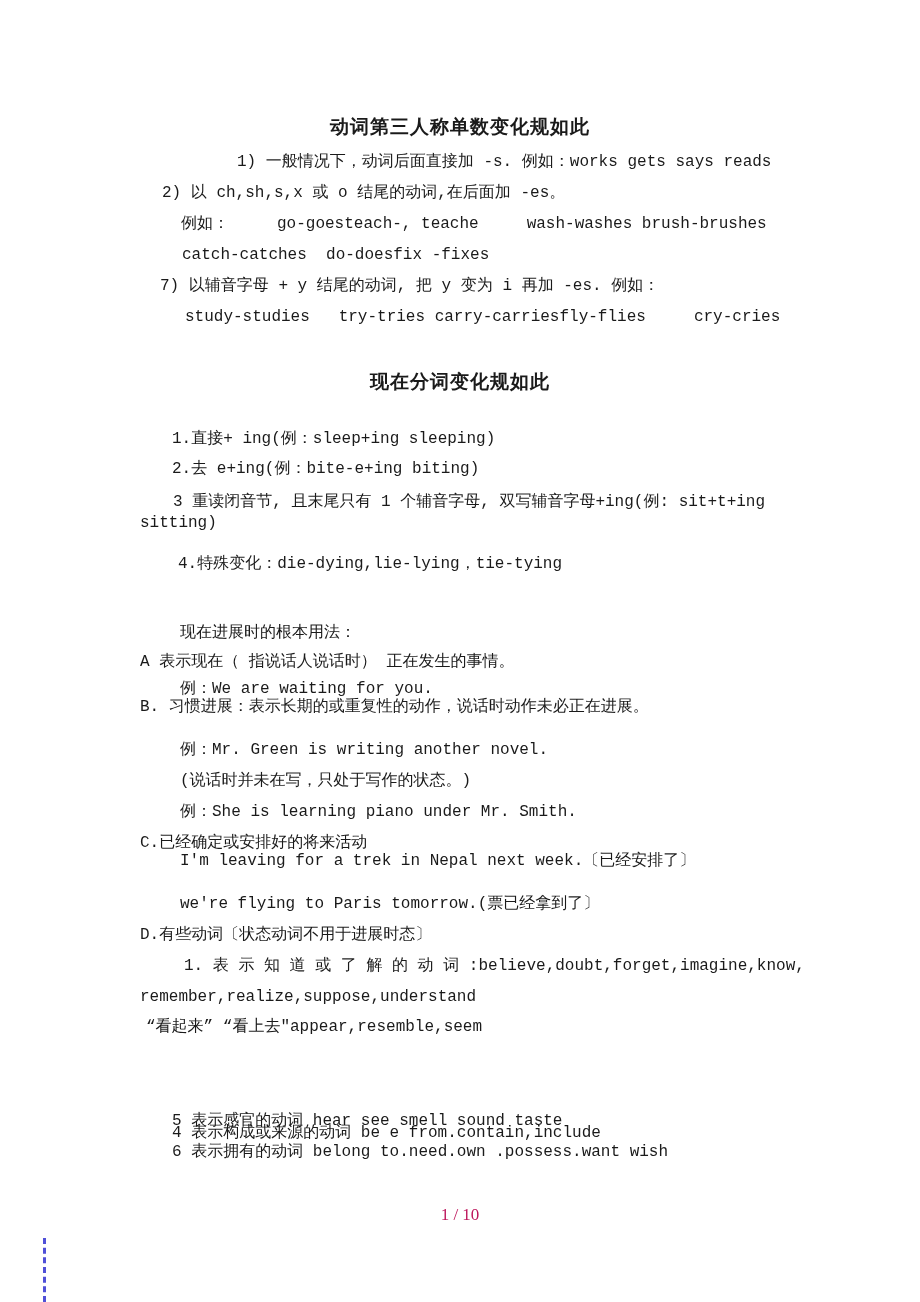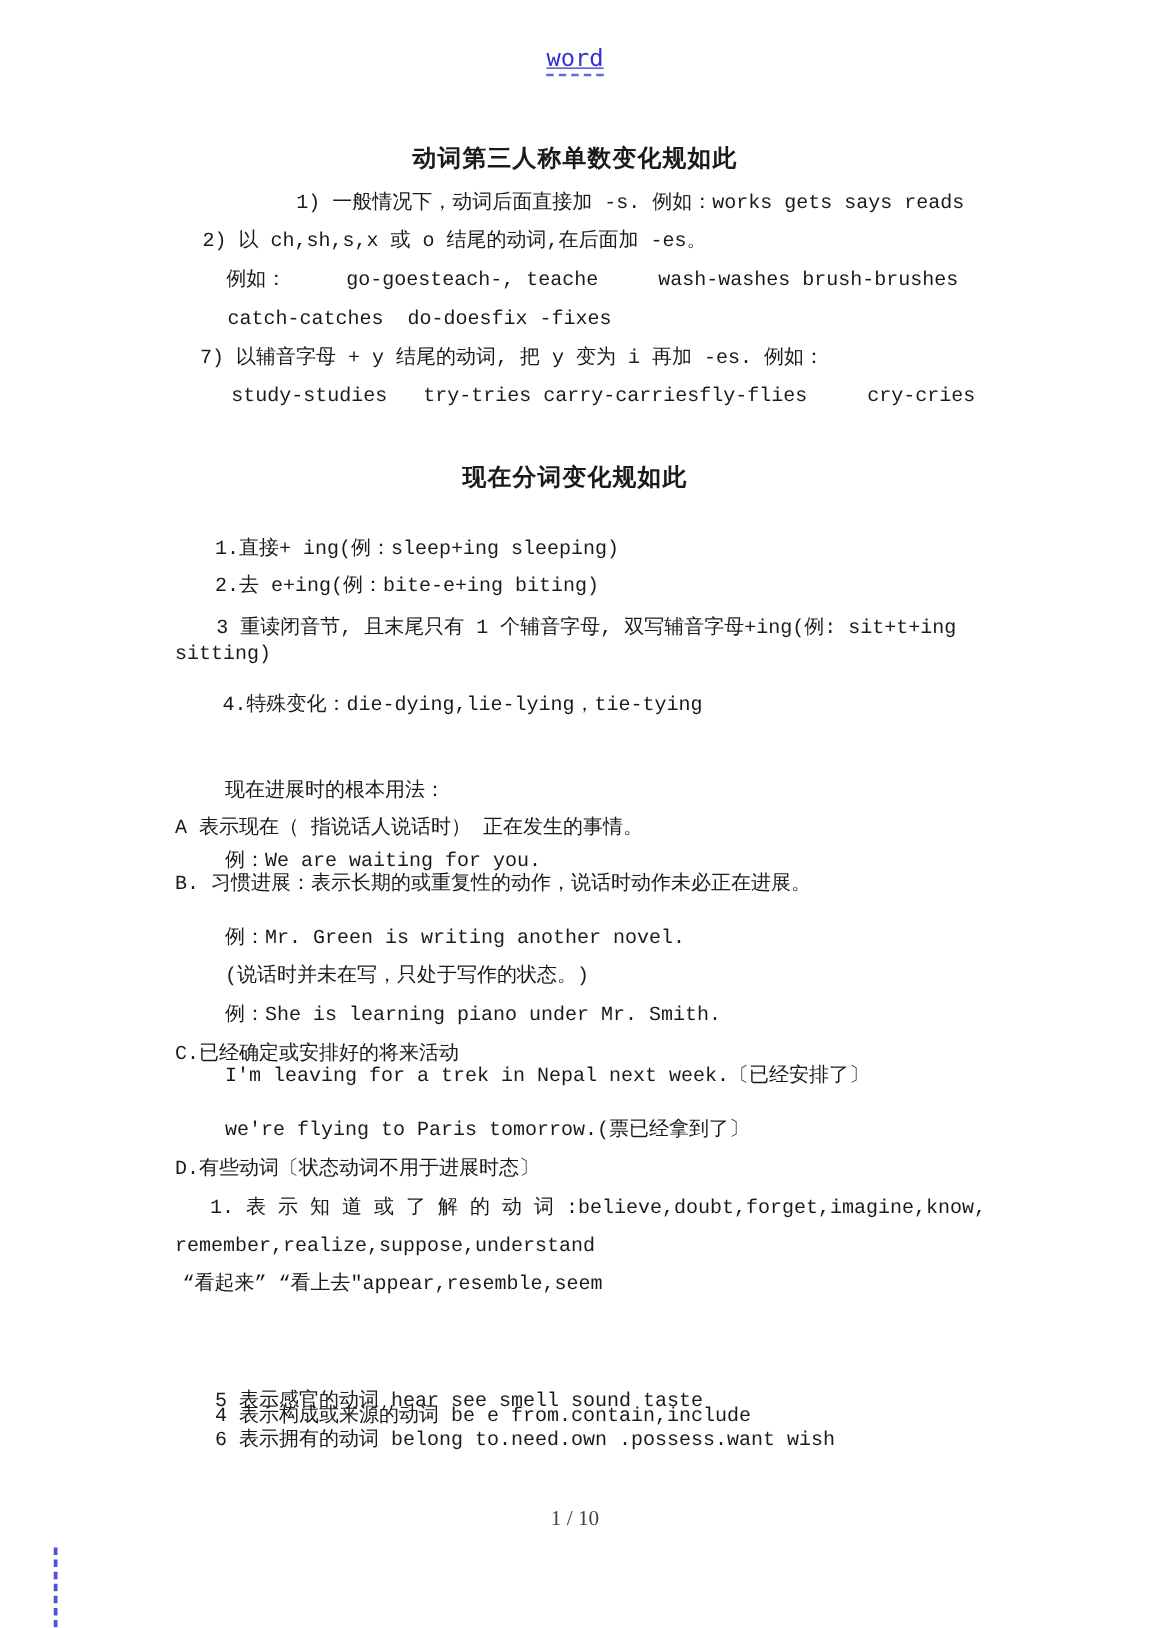--- a/index.html
+++ b/index.html
@@ -41,36 +41,33 @@
     font-size:16px;
     line-height:22px;
     white-space:pre;
   }
   .footer{
     position:absolute;
     top:1205px;left:0;width:920px;
     text-align:center;
     font-family:"Liberation Serif","DejaVu Serif",serif;
     font-size:17px;
-    color:#404040;
+    color:#be185d;
   }
   .edge-mark{
     position:absolute;
     left:43px;top:1238px;height:64px;width:0;
     border-left:3px dashed #5050d8;
   }
 </style>
 </head>
 <body>
 
 <div class="page">
 
-  <div class="word-link-wrap">
-    <a class="word-link">word</a>
-  </div>
 
   <div class="sec-title" style="top:114px;">动词第三人称单数变化规如此</div>
   <div class="ln" style="top:151px;left:237px;">1) 一般情况下，动词后面直接加 -s. 例如：works gets says reads</div>
   <div class="ln" style="top:182px;left:162px;">2) 以 ch,sh,s,x 或 o 结尾的动词,在后面加 -es。</div>
   <div class="ln" style="top:213px;left:181px;">例如：     go-goesteach-, teache     wash-washes brush-brushes</div>
   <div class="ln" style="top:244px;left:182px;">catch-catches  do-doesfix -fixes</div>
   <div class="ln" style="top:275px;left:160px;">7) 以辅音字母 + y 结尾的动词, 把 y 变为 i 再加 -es. 例如：</div>
   <div class="ln" style="top:306px;left:185px;">study-studies   try-tries carry-carriesfly-flies     cry-cries</div>
 
   <div class="sec-title" style="top:369px;">现在分词变化规如此</div>
@@ -84,21 +81,21 @@
   <div class="ln" style="top:651px;left:140px;">A 表示现在（ 指说话人说话时） 正在发生的事情。</div>
   <div class="ln" style="top:678px;left:180px;">例：We are waiting for you.</div>
   <div class="ln" style="top:696px;left:140px;text-align:center;">B. 习惯进展：表示长期的或重复性的动作，说话时动作未必正在进展。</div>
   <div class="ln" style="top:739px;left:180px;">例：Mr. Green is writing another novel.</div>
   <div class="ln" style="top:770px;left:180px;">(说话时并未在写，只处于写作的状态。)</div>
   <div class="ln" style="top:801px;left:180px;">例：She is learning piano under Mr. Smith.</div>
   <div class="ln" style="top:832px;left:140px;">C.已经确定或安排好的将来活动</div>
   <div class="ln" style="top:850px;left:180px;text-align:right;">I'm leaving for a trek in Nepal next week.〔已经安排了〕</div>
   <div class="ln" style="top:893px;left:180px;">we're flying to Paris tomorrow.(票已经拿到了〕</div>
   <div class="ln" style="top:924px;left:140px;">D.有些动词〔状态动词不用于进展时态〕</div>
-  <div class="ln" style="top:955px;left:168px;">1. 表 示 知 道 或 了 解 的 动 词 :believe,doubt,forget,imagine,know,</div>
+  <div class="ln" style="top:955px;left:184px;">1. 表 示 知 道 或 了 解 的 动 词 :believe,doubt,forget,imagine,know,</div>
   <div class="ln" style="top:986px;left:140px;">remember,realize,suppose,understand</div>
   <div class="ln" style="top:1016px;left:146px;">“看起来” “看上去"appear,resemble,seem</div>
   <div class="ln" style="top:1122px;left:172px;">4 表示构成或来源的动词 be e from.contain,include</div>
   <div class="ln" style="top:1110px;left:172px;">5 表示感官的动词 hear see smell sound taste</div>
   <div class="ln" style="top:1141px;left:172px;">6 表示拥有的动词 belong to.need.own .possess.want wish</div>
 
   <div class="footer">1 / 10</div>
 
   <div class="edge-mark"></div>
 

